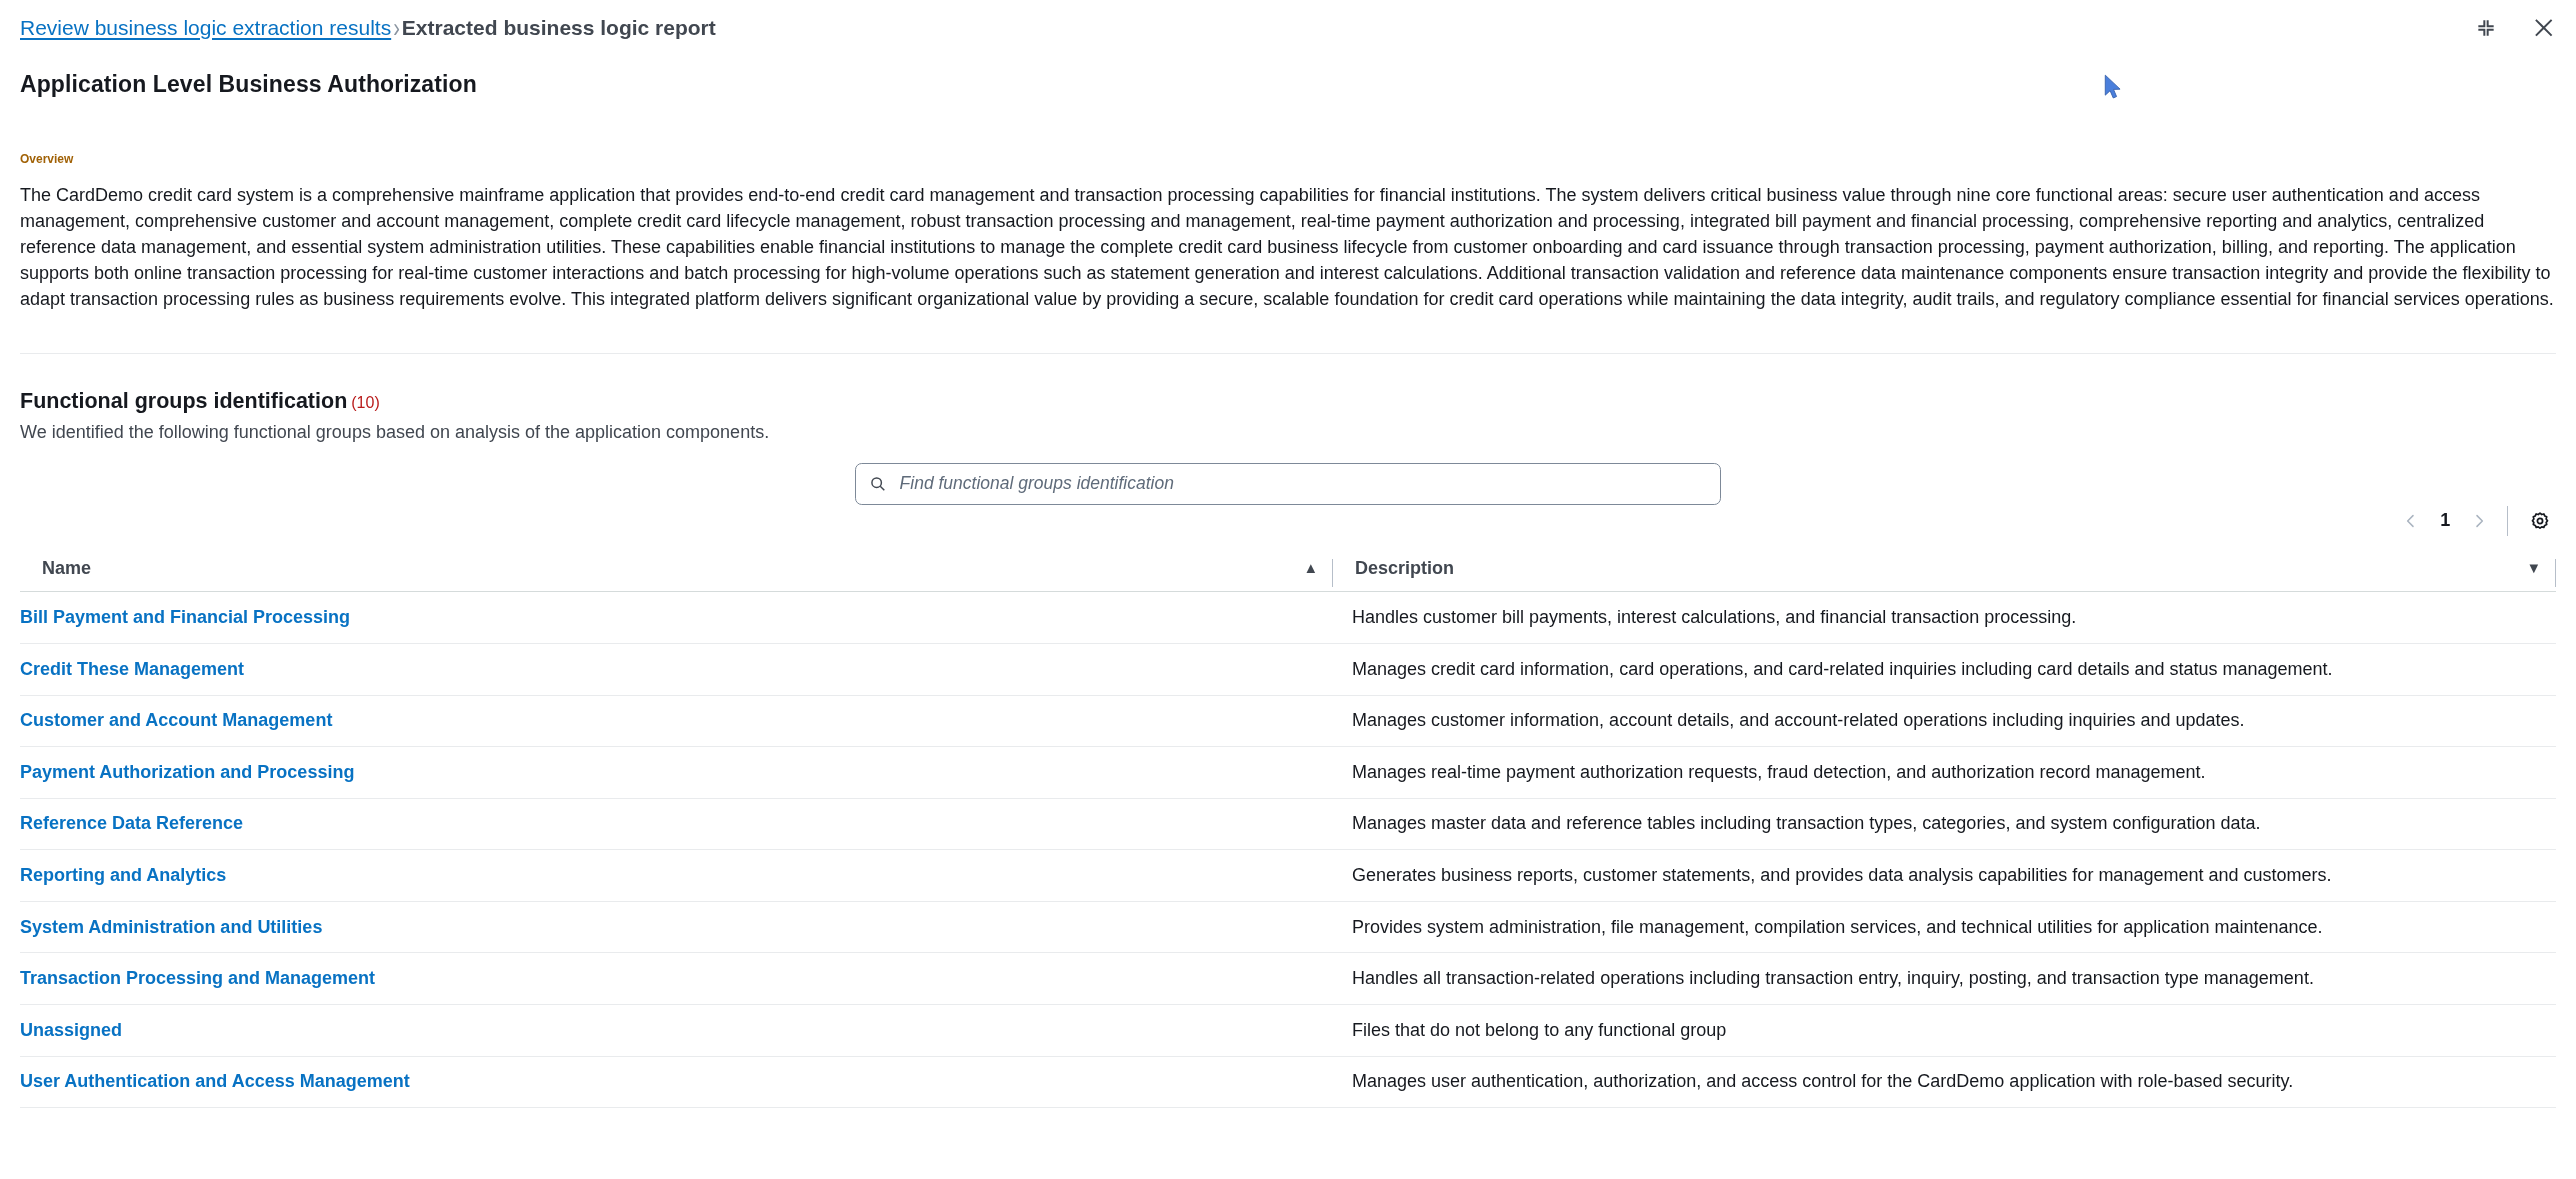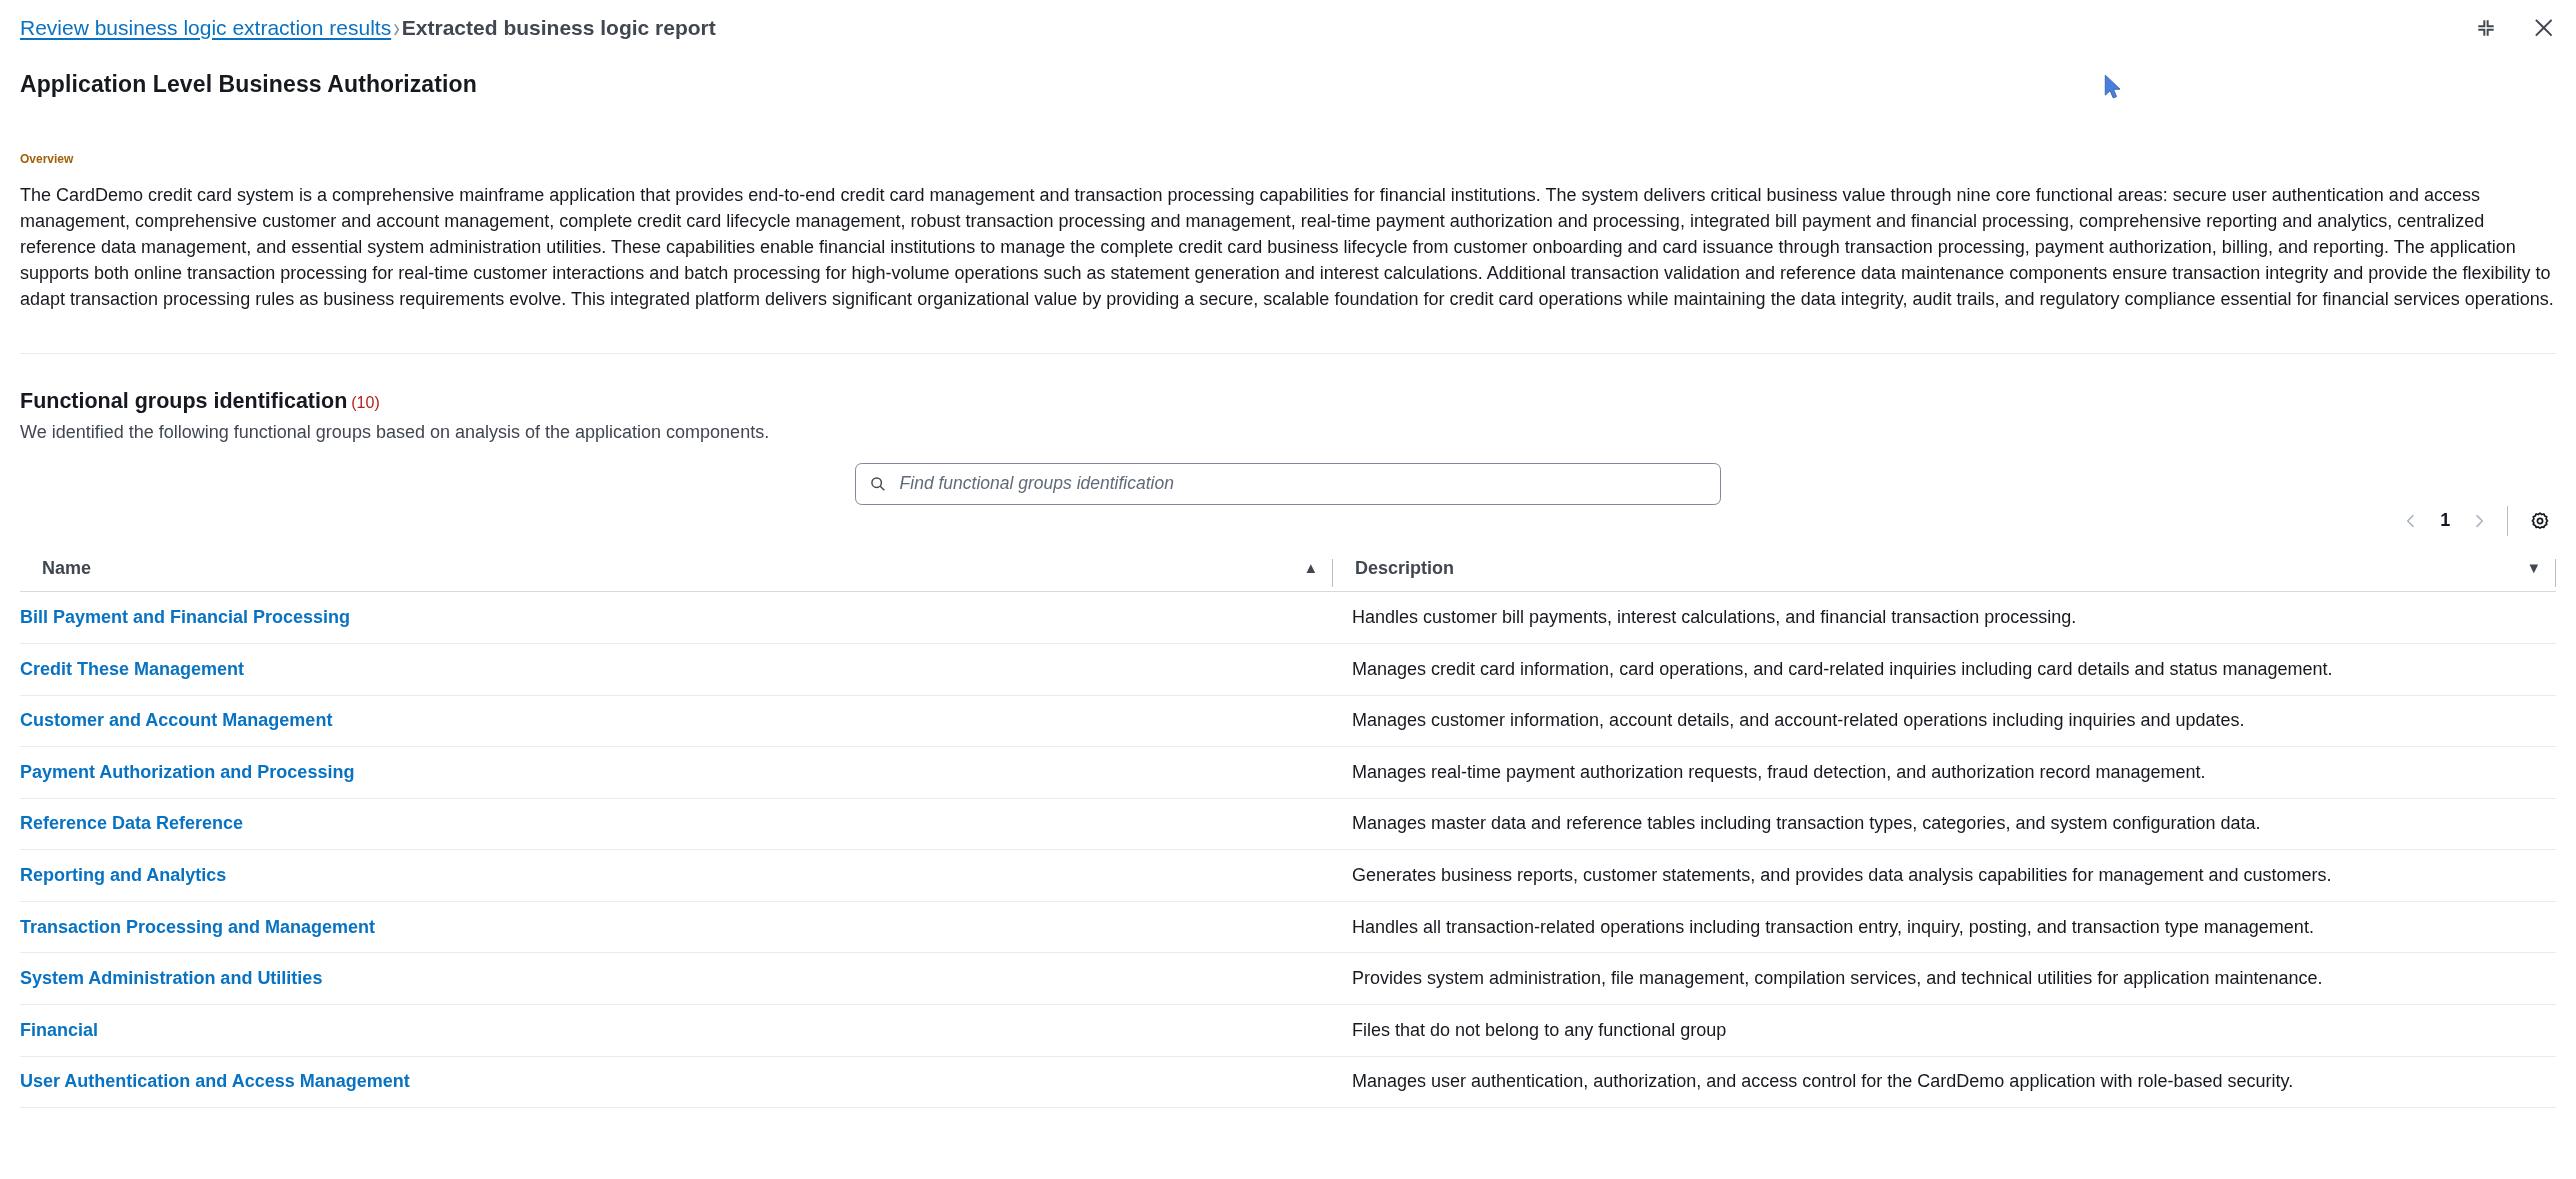--- a/index.html
+++ b/index.html
@@ -382,29 +382,29 @@
         </tr>
         <tr>
           <td><a class="row-link">Reference Data Reference</a></td>
           <td class="desc">Manages master data and reference tables including transaction types, categories, and system configuration data.</td>
         </tr>
         <tr>
           <td><a class="row-link">Reporting and Analytics</a></td>
           <td class="desc">Generates business reports, customer statements, and provides data analysis capabilities for management and customers.</td>
         </tr>
         <tr>
+          <td><a class="row-link">System Administration and Utilities</a></td>
+          <td class="desc">Provides system administration, file management, compilation services, and technical utilities for application maintenance.</td>
+        </tr>
+        <tr>
           <td><a class="row-link">Transaction Processing and Management</a></td>
           <td class="desc">Handles all transaction-related operations including transaction entry, inquiry, posting, and transaction type management.</td>
         </tr>
         <tr>
-          <td><a class="row-link">System Administration and Utilities</a></td>
-          <td class="desc">Provides system administration, file management, compilation services, and technical utilities for application maintenance.</td>
-        </tr>
-        <tr>
-          <td><a class="row-link">Financial</a></td>
+          <td><a class="row-link">Unassigned</a></td>
           <td class="desc">Files that do not belong to any functional group</td>
         </tr>
         <tr>
           <td><a class="row-link">User Authentication and Access Management</a></td>
           <td class="desc">Manages user authentication, authorization, and access control for the CardDemo application with role-based security.</td>
         </tr>
       </tbody>
   </table>
 </div>
 

